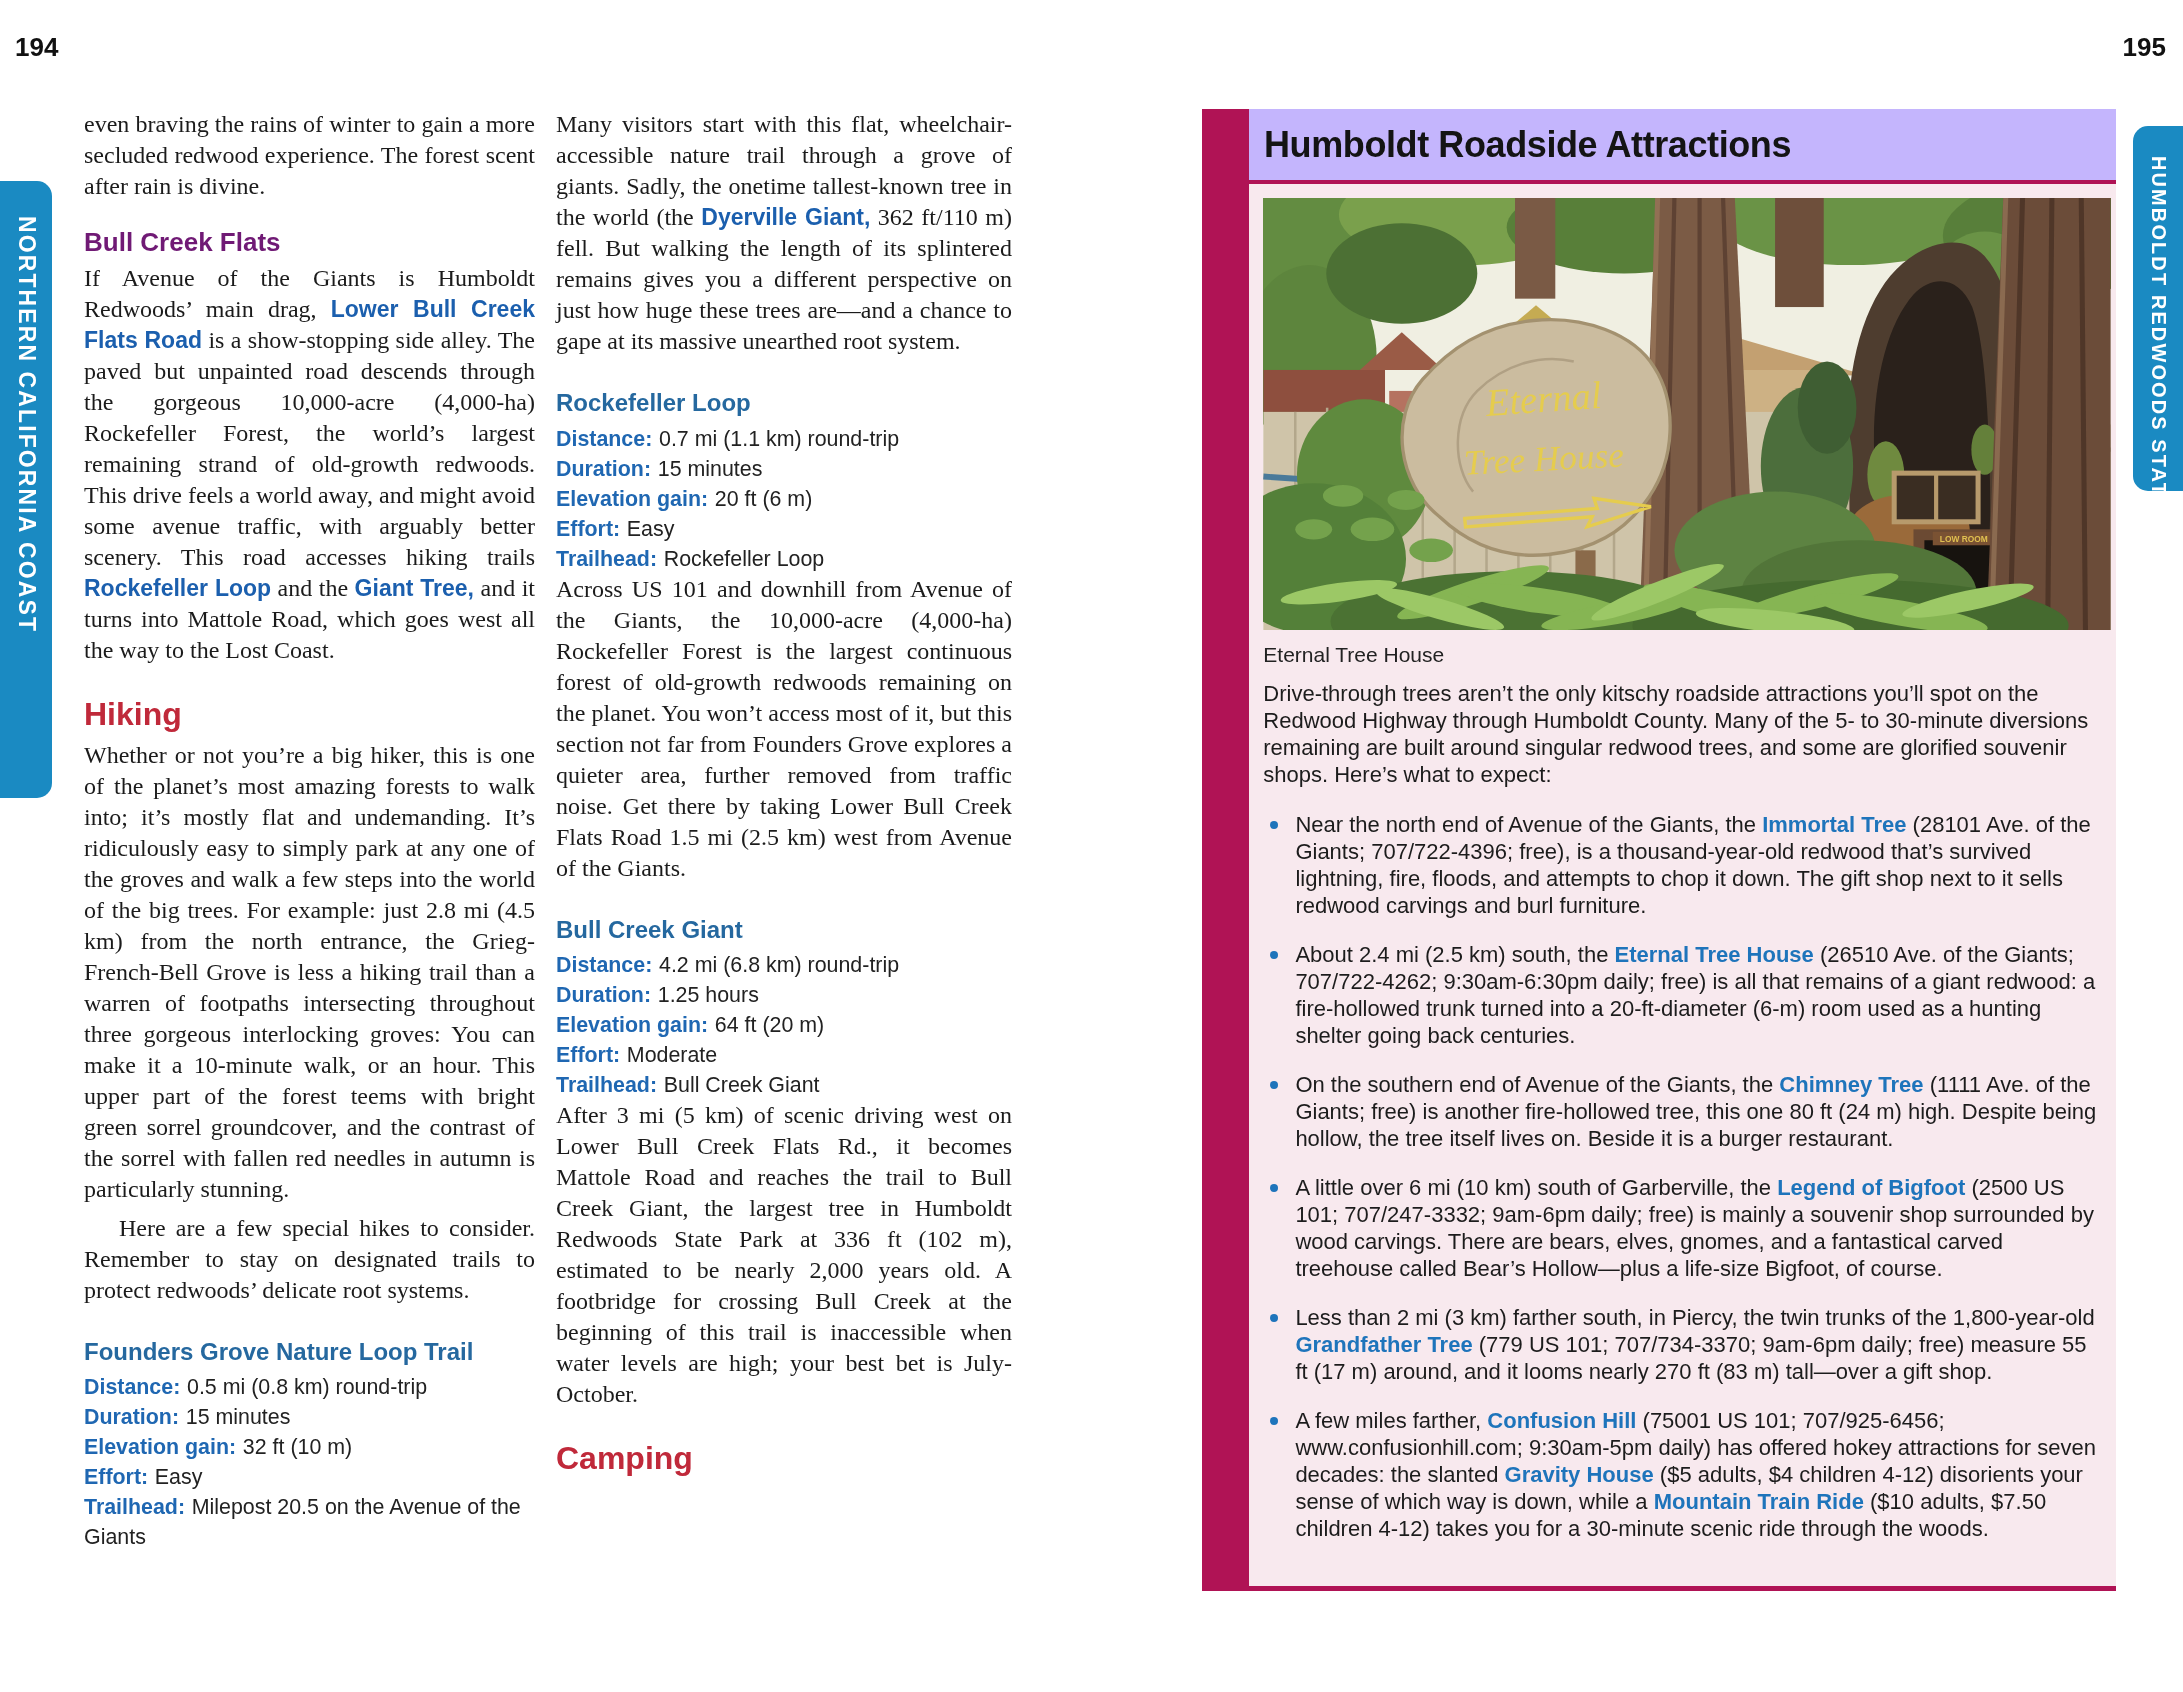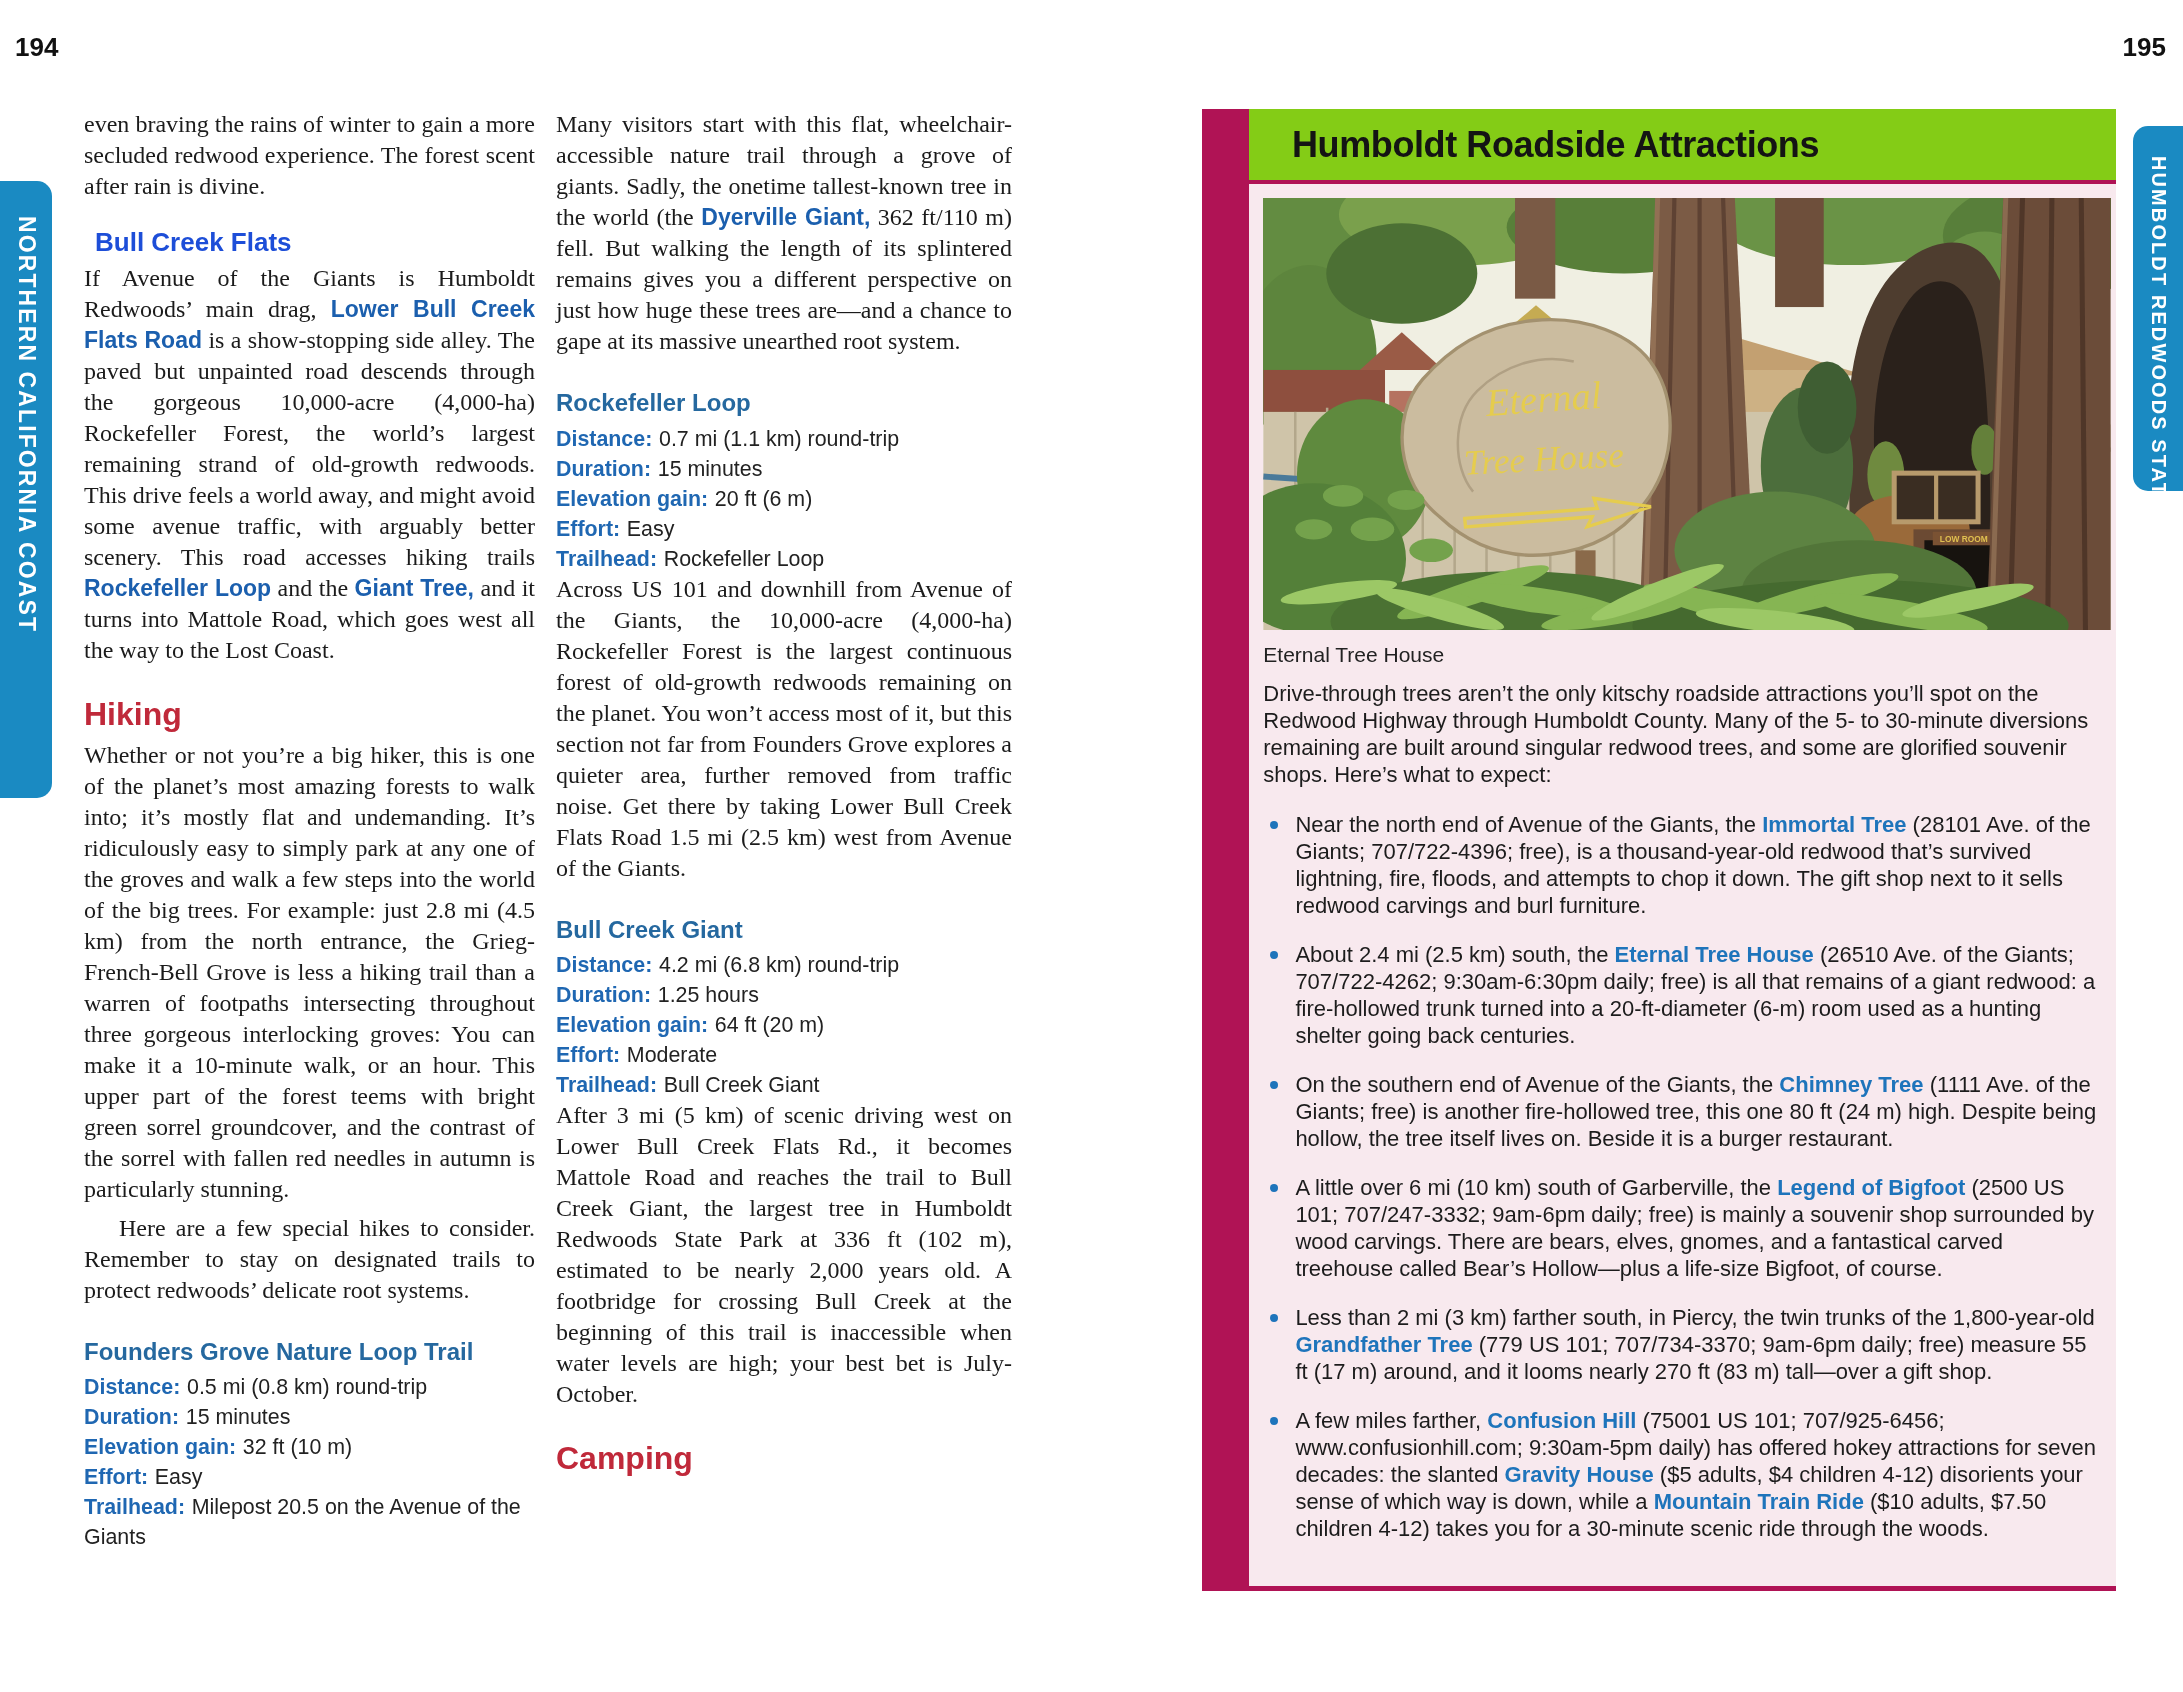--- a/index.html
+++ b/index.html
@@ -23,31 +23,31 @@
   
   .col{position:absolute;top:109px;}
   #col1{left:84px;width:451px;}
   #col2{left:556px;width:456px;}
   .serif{font-family:"Liberation Serif","DejaVu Serif",serif;font-size:24px;line-height:31px;
          text-align:justify;color:#1b1b1b;margin:0;}
   .serif + .serif{margin-top:8px;}
   .indent{text-indent:35px;}
   .lk{font-family:"Liberation Sans","DejaVu Sans",sans-serif;font-weight:bold;color:#1b5fae;
       font-size:23px;}
-  h3.black-head{font-size:26px;font-weight:bold;color:#1d4ed8;margin:25px 0 5px 11px;}
+  h3.black-head{font-size:26px;font-weight:bold;color:#701a75;margin:25px 0 5px 0;}
   h2.red-head{font-size:32px;font-weight:bold;color:#c0293a;margin:30px 0 6.7px 0;}
   .trail{margin-top:32px;}
   .trail h4{font-size:24px;font-weight:bold;color:#25689f;margin:0 0 6.7px 0;}
   .stat{font-size:21.4px;line-height:30px;color:#222;}
   .stat .stat-label{font-weight:bold;color:#1f67b2;margin-right:6.7px;}
 
   
   #attraction-box{position:absolute;left:1202px;top:109px;width:914px;height:1482px;}
   #box-bar{position:absolute;left:0;top:0;width:47px;height:100%;background:#b01355;}
-  #box-head{margin-left:47px;height:71px;display:flex;align-items:center;background:#84cc16;padding-left:28px;}
+  #box-head{margin-left:47px;height:71px;display:flex;align-items:center;background:#c4b5fd;}
   #box-head h1{font-size:36px;font-weight:bold;color:#141414;margin:0 0 0 15px;letter-spacing:-0.4px;}
   #box-rule{margin-left:47px;height:4.2px;background:#b01355;}
   #box-body{margin-left:47px;background:#f8e9ee;height:1402px;position:relative;}
   #box-rule-bottom{position:absolute;left:47px;right:0;bottom:0;height:5px;background:#b01355;}
   .photo-wrap{padding:13.4px 0 0 14.3px;}
   .caption{margin:10px 0 0 14.3px;font-size:21px;color:#222;}
   .intro{margin:13.4px 17px 0 14.3px;font-size:22px;line-height:27px;color:#1c1c1c;}
   .bullets{margin-top:23.5px;padding:0 18.5px 0 14.3px;}
   .bullet{display:flex;margin-bottom:22px;}
   .dot{flex:none;width:8.4px;height:8.4px;border-radius:50%;background:#1e74bb;margin:9.2px 17px 0 6.7px;}

